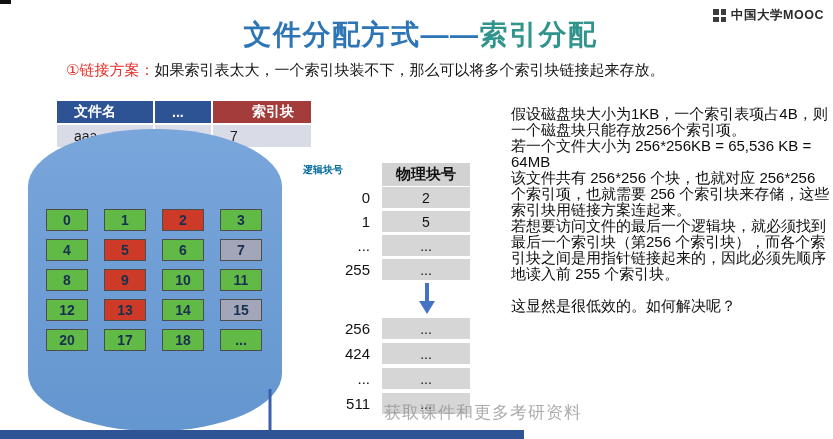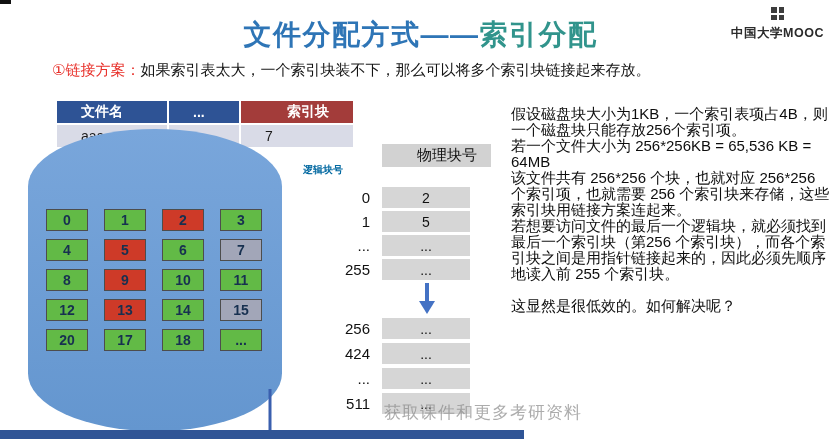--- a/index.html
+++ b/index.html
@@ -3,38 +3,38 @@
 <meta charset="utf-8">
 <style>
   html,body{margin:0;padding:0;background:#fff;}
   .slide{
     position:relative;width:833px;height:439px;background:#ffffff;
     font-family:"Liberation Sans","DejaVu Sans",sans-serif;overflow:hidden;
   }
   .corner-mark{position:absolute;left:0;top:0;width:11px;height:4px;background:#111;}
 
   
-  .logo{position:absolute;right:9px;top:7px;display:flex;align-items:center;gap:5px;flex-direction:column;}
+  .logo{position:absolute;right:9px;top:7px;display:flex;align-items:center;gap:5px;}
   .logo-icon{display:grid;grid-template-columns:1fr 1fr;grid-template-rows:1fr 1fr;gap:2px;width:13px;height:13px;}
   .logo-icon i{background:#3d3d3d;}
   .logo-text{font-size:12.5px;font-weight:bold;color:#2b2b2b;letter-spacing:.5px;}
 
   
   .title{position:absolute;top:12px;left:0;width:100%;margin:4px;text-align:center;
          font-size:28px;font-weight:bold;letter-spacing:1.5px;}
   .t1{color:#2E75B6;}
   .t2{color:#31948C;}
 
   
-  .subtitle{position:absolute;left:52px;top:61px;font-size:15px;color:#141414;white-space:nowrap;}
+  .subtitle{position:absolute;left:66px;top:61px;font-size:15px;color:#141414;white-space:nowrap;}
   .sub-label{color:#E8302A;}
 
   
   .file-table{position:absolute;left:55px;top:99px;border-collapse:separate;border-spacing:2px;}
-  .file-table th,.file-table td{height:22px;font-size:14px;padding:0 24px;font-weight:bold;}
+  .file-table th,.file-table td{height:22px;font-size:14px;padding:0 17px;font-weight:bold;}
   .th-blue{background:#2E5395;color:#fff;text-align:left;}
   .th-red{background:#A33C3A;color:#fff;text-align:right;}
   .file-table td{background:#D9DBE7;color:#1a1a1a;font-weight:normal;text-align:left;}
   .col-name{width:62px;} .col-dots{width:22px;} .col-idx{width:64px;}
 
   
   .cylinder{position:absolute;left:28px;top:129px;width:254px;height:302px;
             background:linear-gradient(180deg,#79A6DB,#6496CF);
             border-radius:50% / 19%;}
   .blocks{position:absolute;left:18px;top:80px;display:grid;
@@ -43,23 +43,23 @@
          display:flex;align-items:center;justify-content:center;
          font-size:14px;font-weight:600;color:#173050;}
   .block.green{background:#62BA46;}
   .block.red{background:#CE3A28;}
   .block.gray{background:#A2A6B8;}
   .block-arrow{position:absolute;left:234px;top:260px;}
 
   
   .logical-header{position:absolute;left:303px;top:163px;width:70px;
                   font-size:10px;font-weight:bold;color:#0369a1;}
-  .physical-header{position:absolute;left:382px;top:144px;width:88px;height:23px;
+  .physical-header{position:absolute;left:382px;top:163px;width:88px;height:23px;
                    background:#D2D2D2;display:flex;align-items:center;justify-content:center;
-                   font-size:15px;font-weight:normal;color:#111;padding-left:21px;}
+                   font-size:15px;font-weight:bold;color:#111;}
   .idx-group{position:absolute;left:304px;}
   .g1{top:187px;} .g2{top:318px;}
   .idx-row{display:flex;align-items:center;margin-bottom:3px;}
   .g2 .idx-row{margin-bottom:4px;}
   .log{width:66px;padding-right:12px;text-align:right;font-size:15px;color:#111;}
   .phy{width:88px;height:21px;background:#D6D6D6;display:flex;align-items:center;
        justify-content:center;font-size:14px;color:#111;}
   .table-arrow{position:absolute;left:418px;top:283px;}
 
   

